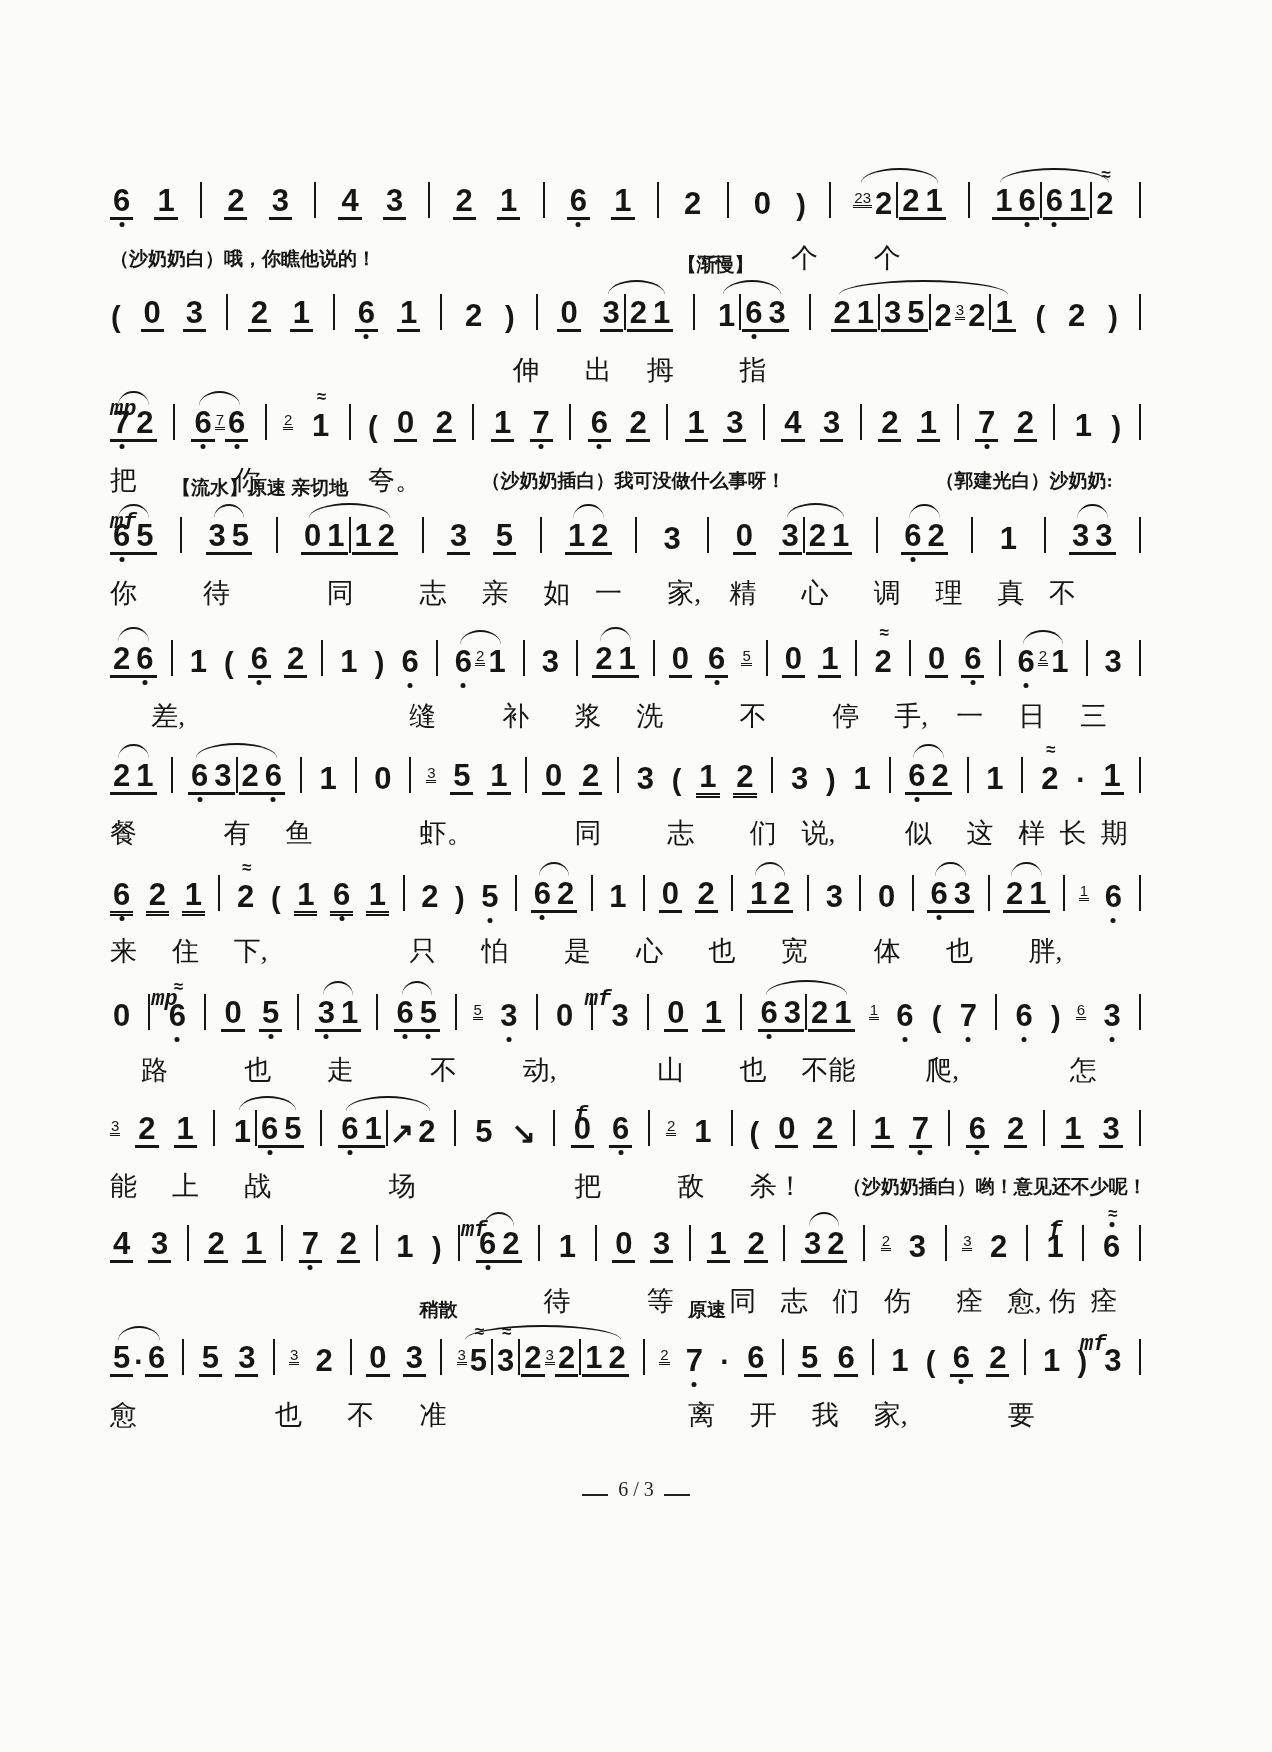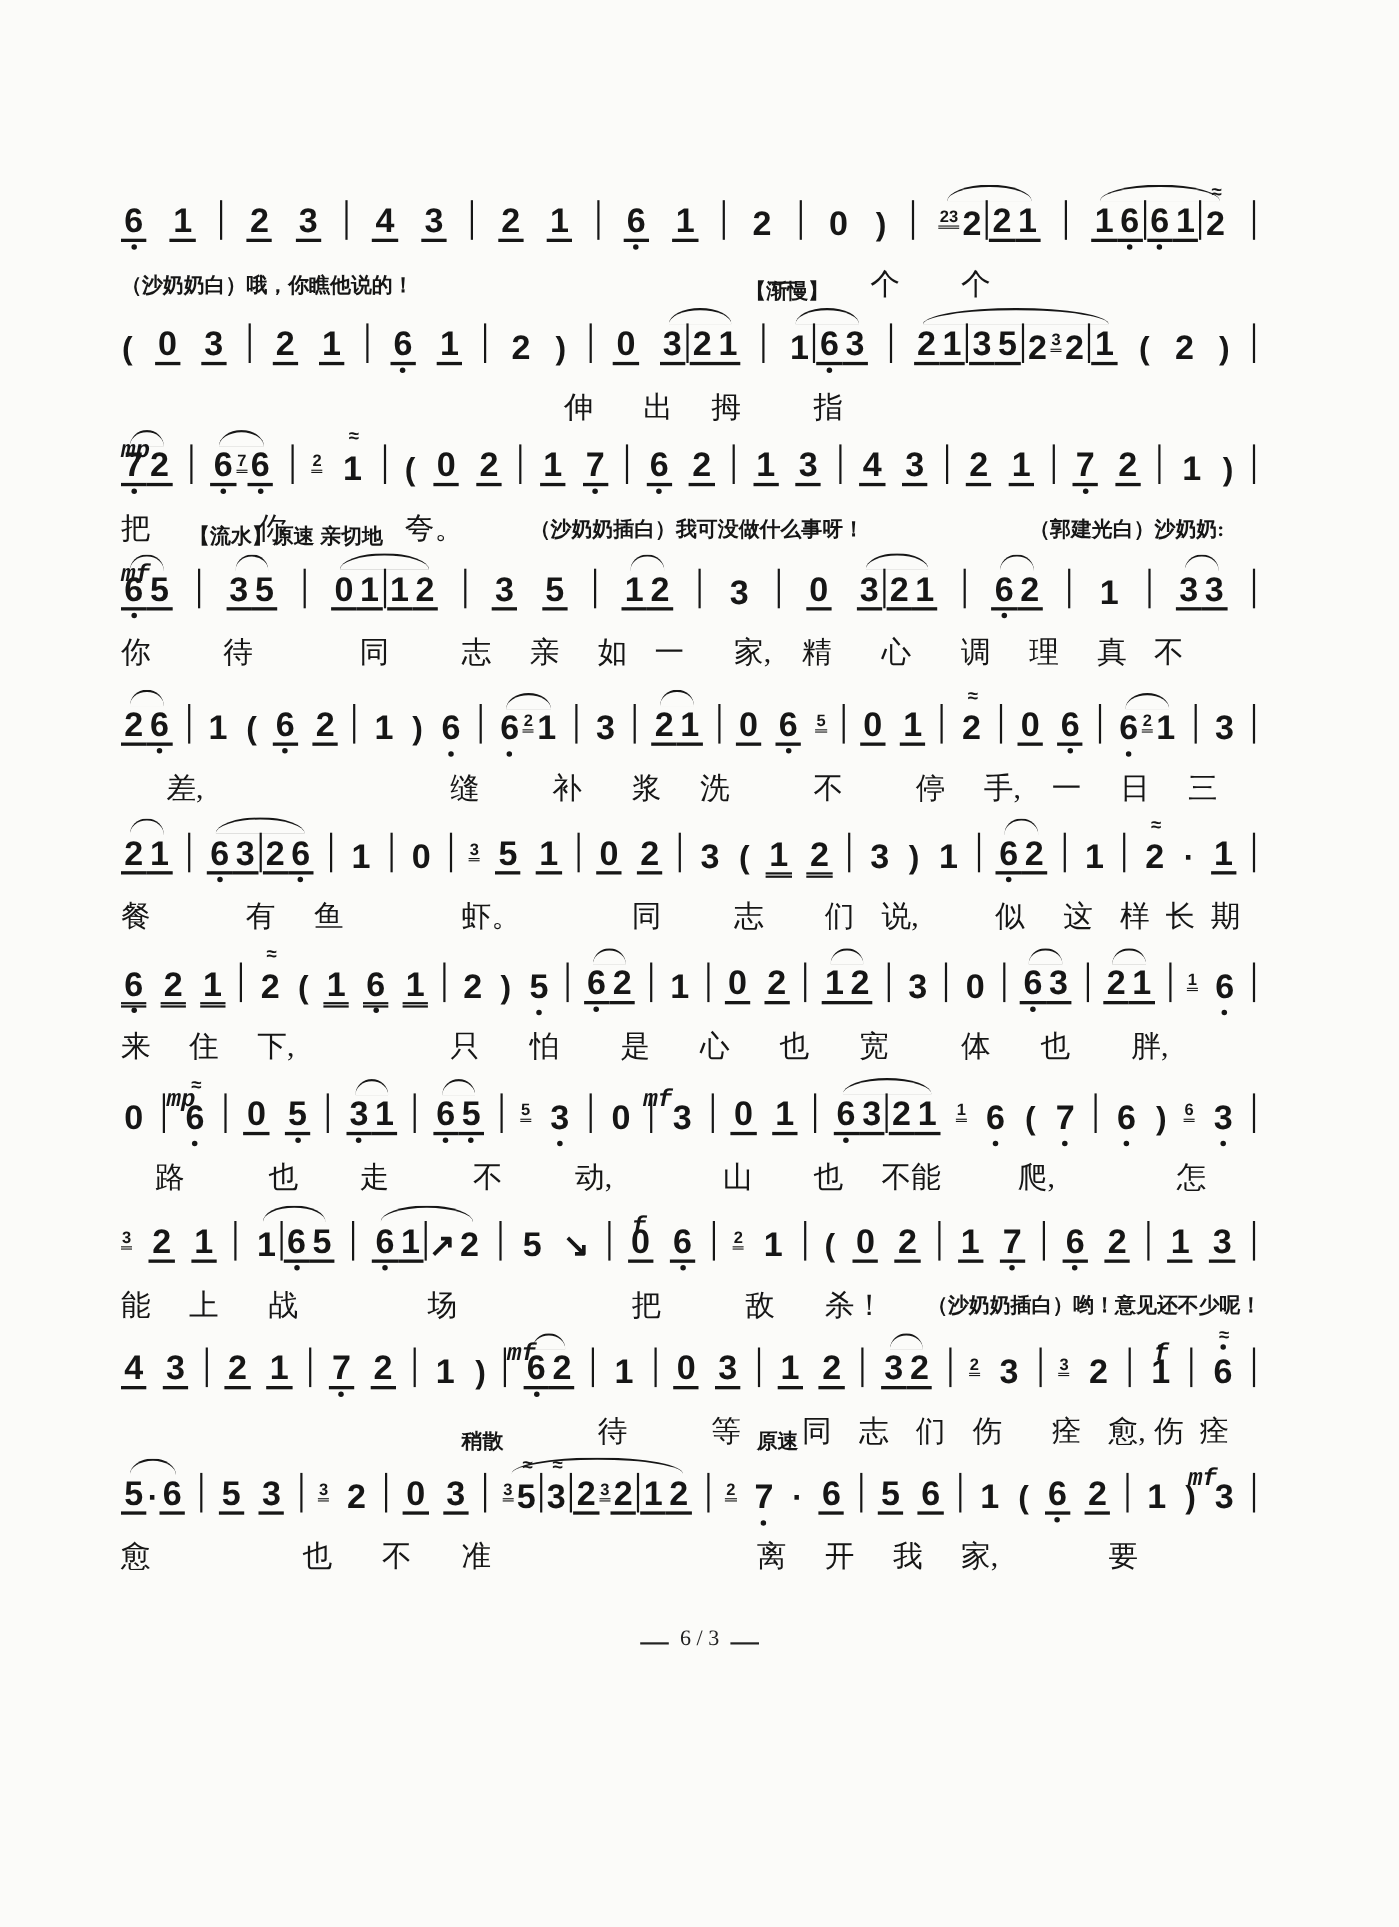--- a/index.html
+++ b/index.html
@@ -24,21 +24,21 @@
   .u1{border-bottom:3px solid #161616;}
   .u2{border-bottom:2px solid #161616;}
   .u2::after{content:"";position:absolute;left:0;right:0;bottom:-5px;border-bottom:2px solid #161616;}
   .db,.da{position:absolute;left:50%;width:5px;height:5px;background:#161616;border-radius:50%;
           transform:translateX(-50%);}
   .db{bottom:-10px;}
   .da{top:-9px;}
   .tw{position:absolute;left:50%;transform:translateX(-50%);top:-22px;font-size:17px;
       font-weight:bold;letter-spacing:-2px;}
   .nt.hasda .tw{top:-26px;}
-  .gr{display:inline-block;font-size:15px;font-weight:bold;line-height:1;
+  .gr{display:inline-block;font-size:15px;font-weight:normal;line-height:1;
       border-bottom:3px double #161616;transform:translateY(-12px);padding:0 1px;}
   .bl{width:2px;height:36px;background:#161616;margin:0 1px;align-self:flex-end;
       transform:translateY(-2px);}
   .pp{font-size:29px;font-weight:bold;line-height:1;padding:0 1px;}
   .arcg{position:relative;display:inline-flex;align-items:flex-end;}
   .arcg::before{content:"";position:absolute;left:8px;right:8px;top:-16px;height:13px;
       border-top:2.5px solid #161616;border-radius:50% 50% 0 0 / 100% 100% 0 0;}
   .lyrics{position:relative;height:40px;margin-top:8px;}
   .ly{position:absolute;top:0;font-size:27px;white-space:nowrap;
       font-family:"Liberation Serif",serif;}

